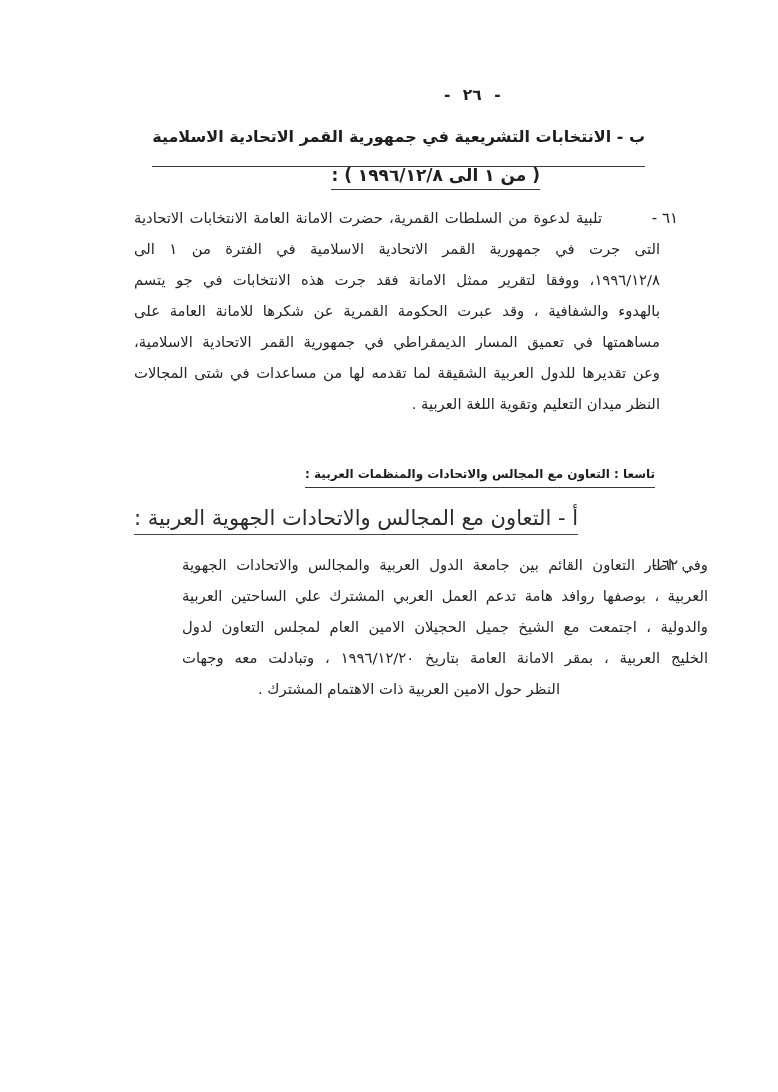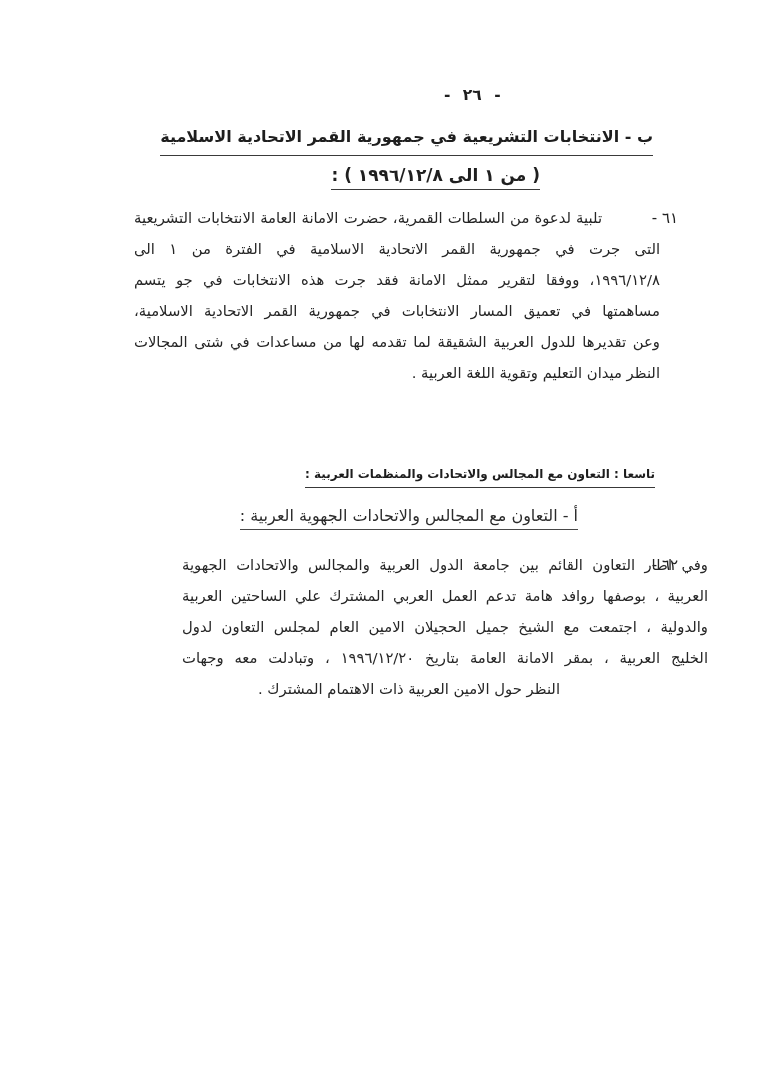--- a/index.html
+++ b/index.html
@@ -24,25 +24,25 @@
     left: 444px;
     font-size: 15.5px;
     font-weight: 600;
     color: #1f1f1f;
     word-spacing: 7px;
     direction: rtl;
   }
 
   .heading-b {
     top: 127px;
-    right: 125px;
+    right: 133px;
     font-size: 16px;
     font-weight: bold;
     color: #1e1e1e;
-    padding-bottom: 9px;
+    padding-bottom: 20px;
     border-bottom: 1.5px solid #3a3a3a;
   }
 
   .date-line {
     top: 165px;
     right: 238px;
     font-size: 17px;
     font-weight: 600;
     color: #1f1f1f;
     padding-bottom: 4px;
@@ -87,45 +87,46 @@
     font-size: 12px;
     font-weight: bold;
     color: #1d1d1d;
     padding-bottom: 6px;
     border-bottom: 1.5px solid #383838;
   }
 
   .heading-9a {
     top: 506px;
     right: 200px;
-    font-size: 16px;
+    font-size: 21px;
     font-weight: normal;
     color: #2b2b2b;
     padding-bottom: 4px;
     border-bottom: 1.3px solid #474747;
   }
 </style>
 </head>
 <body>
 
 <div class="page">
 
   <div class="abs page-number">- ٢٦ -</div>
 
   <div class="abs heading-b">ب - الانتخابات التشريعية في جمهورية القمر الاتحادية الاسلامية</div>
 
   <div class="abs date-line">( من ١ الى ١٩٩٦/١٢/٨ ) :</div>
 
   <div class="abs marker marker-61">٦١ -</div>
 
   <div class="abs para para-61">
-    <div class="pline first-61">تلبية لدعوة من السلطات القمرية، حضرت الامانة العامة الانتخابات التشريعية</div>
+    <div class="pline first-61">تلبية لدعوة من السلطات القمرية، حضرت الامانة العامة الانتخابات الاتحادية</div>
     <div class="pline">التى جرت في جمهورية القمر الاتحادية الاسلامية في الفترة من ١ الى</div>
     <div class="pline">١٩٩٦/١٢/٨، ووفقا لتقرير ممثل الامانة فقد جرت هذه الانتخابات في جو يتسم</div>
-    <div class="pline">مساهمتها في تعميق المسار الانتخابات في جمهورية القمر الاتحادية الاسلامية،</div>
+    <div class="pline">بالهدوء والشفافية ، وقد عبرت الحكومة القمرية عن شكرها للامانة العامة على</div>
+    <div class="pline">مساهمتها في تعميق المسار الديمقراطي في جمهورية القمر الاتحادية الاسلامية،</div>
     <div class="pline">وعن تقديرها للدول العربية الشقيقة لما تقدمه لها من مساعدات في شتى المجالات</div>
     <div class="pline last">النظر ميدان التعليم وتقوية اللغة العربية .</div>
   </div>
 
   <div class="abs heading-9">تاسعا : التعاون مع المجالس والاتحادات والمنظمات العربية :</div>
 
   <div class="abs heading-9a">أ - التعاون مع المجالس والاتحادات الجهوية العربية :</div>
 
   <div class="abs marker marker-62">٦٢ -</div>
 

